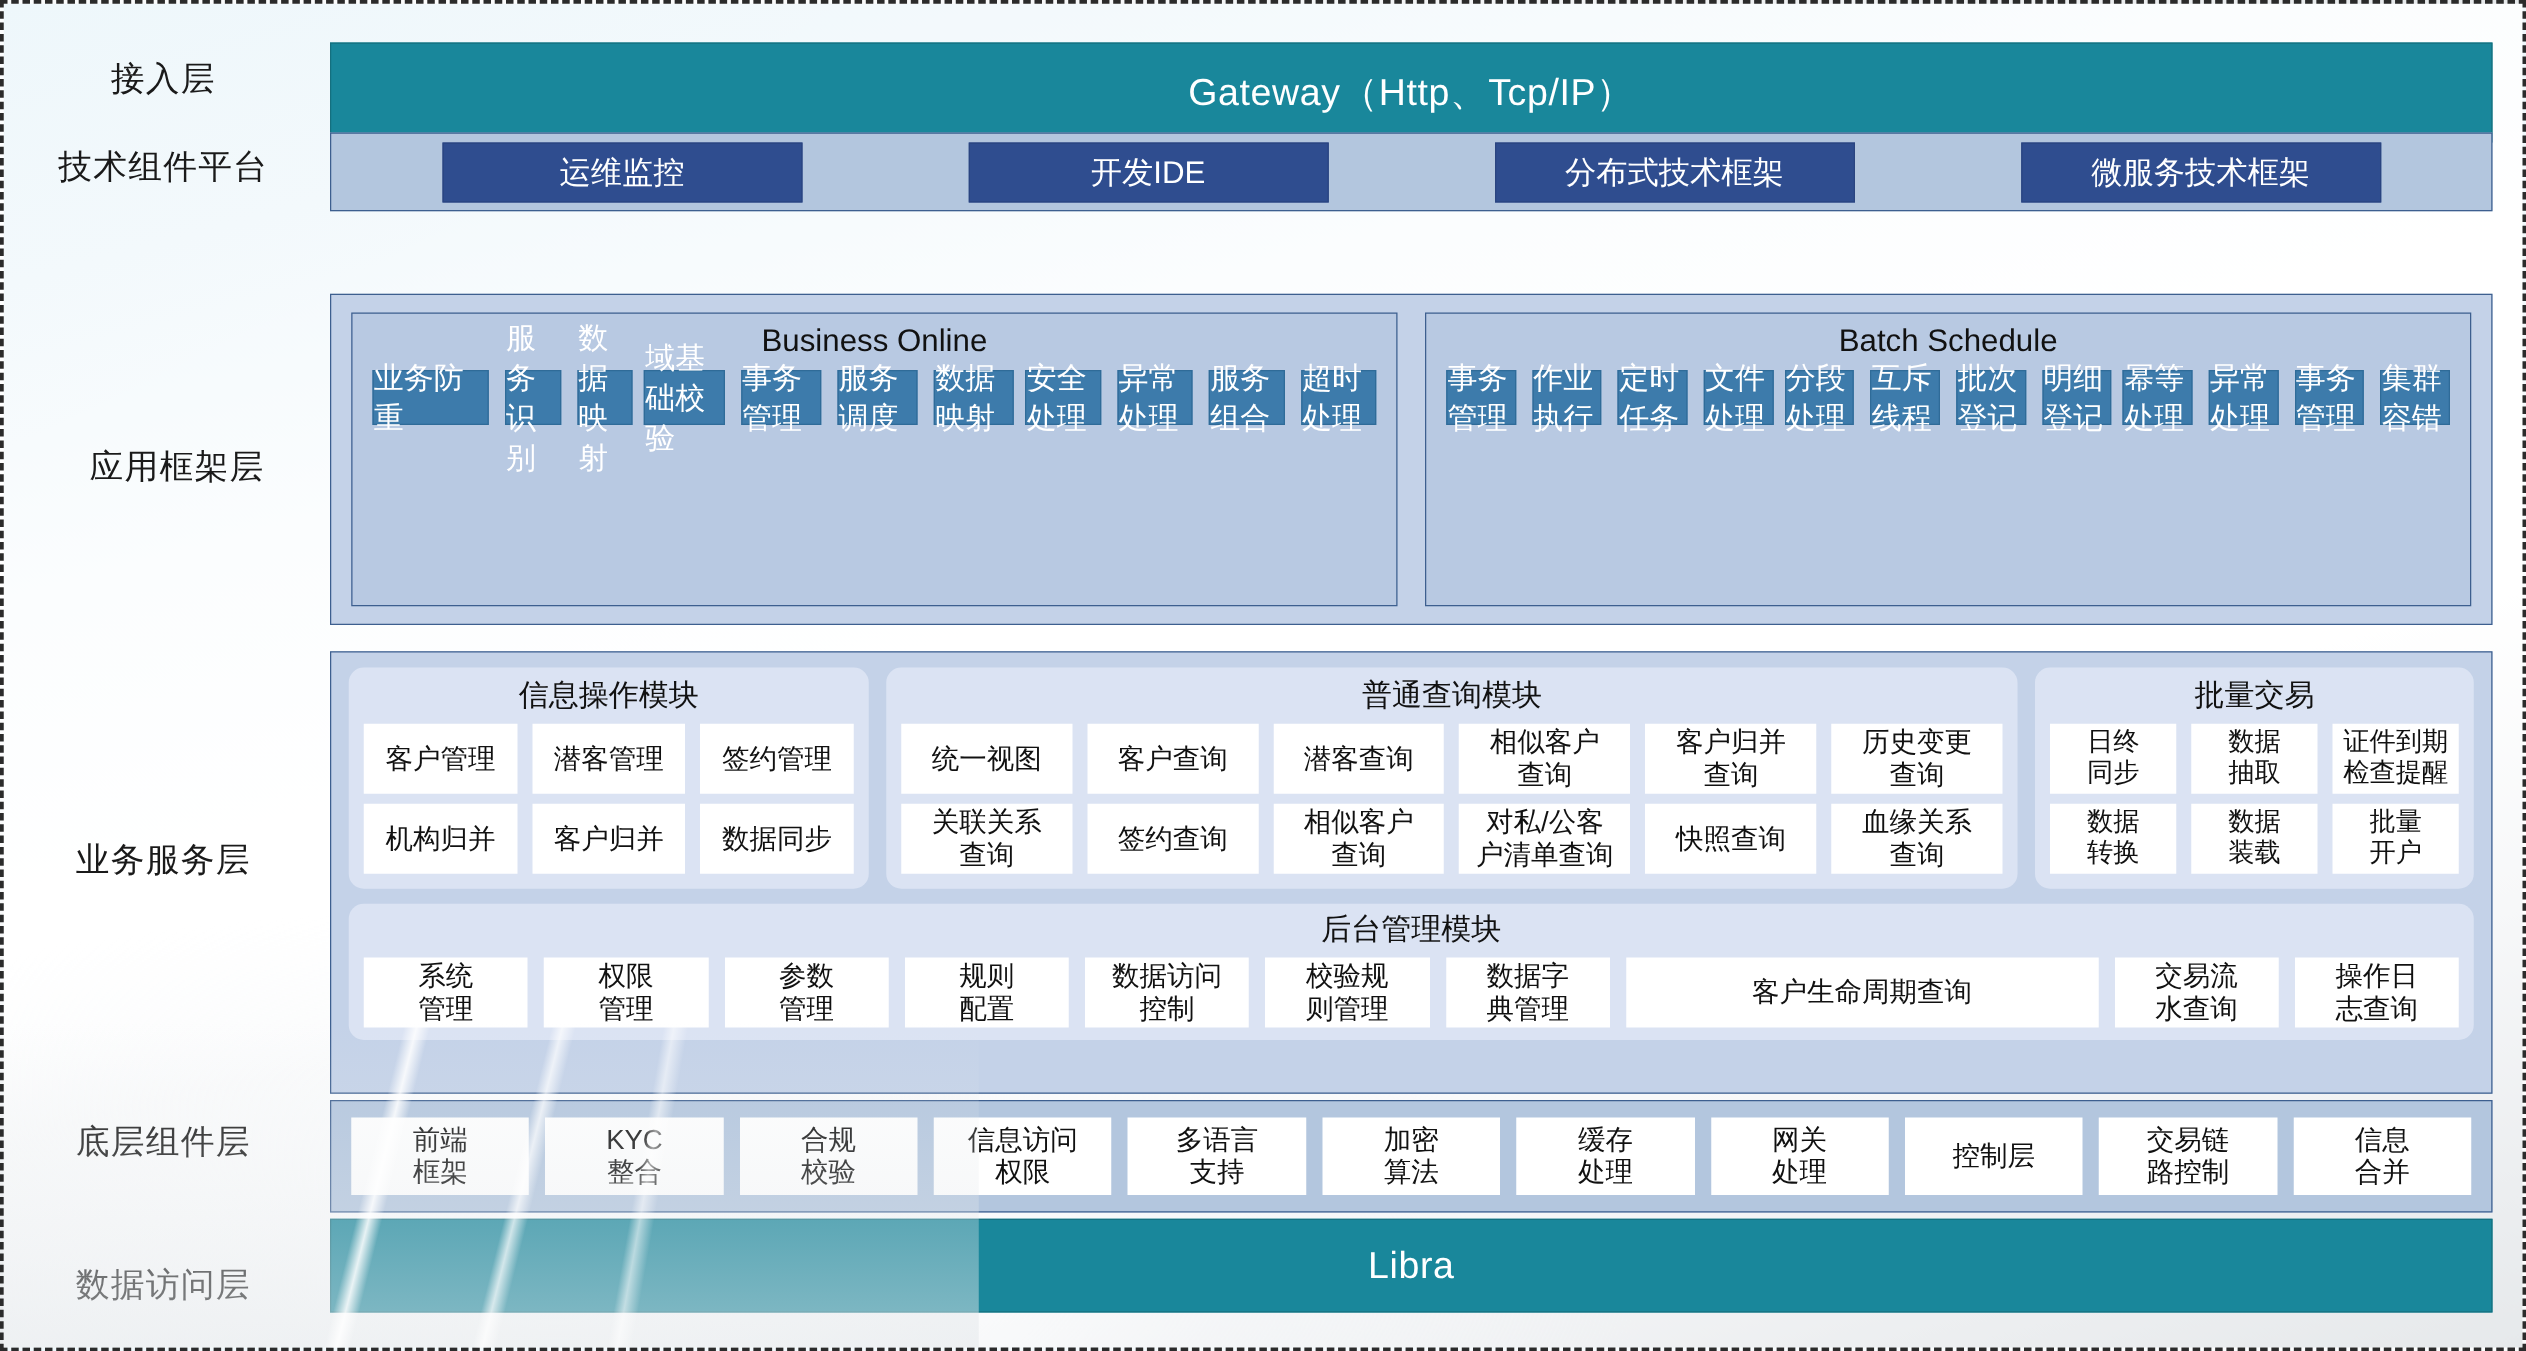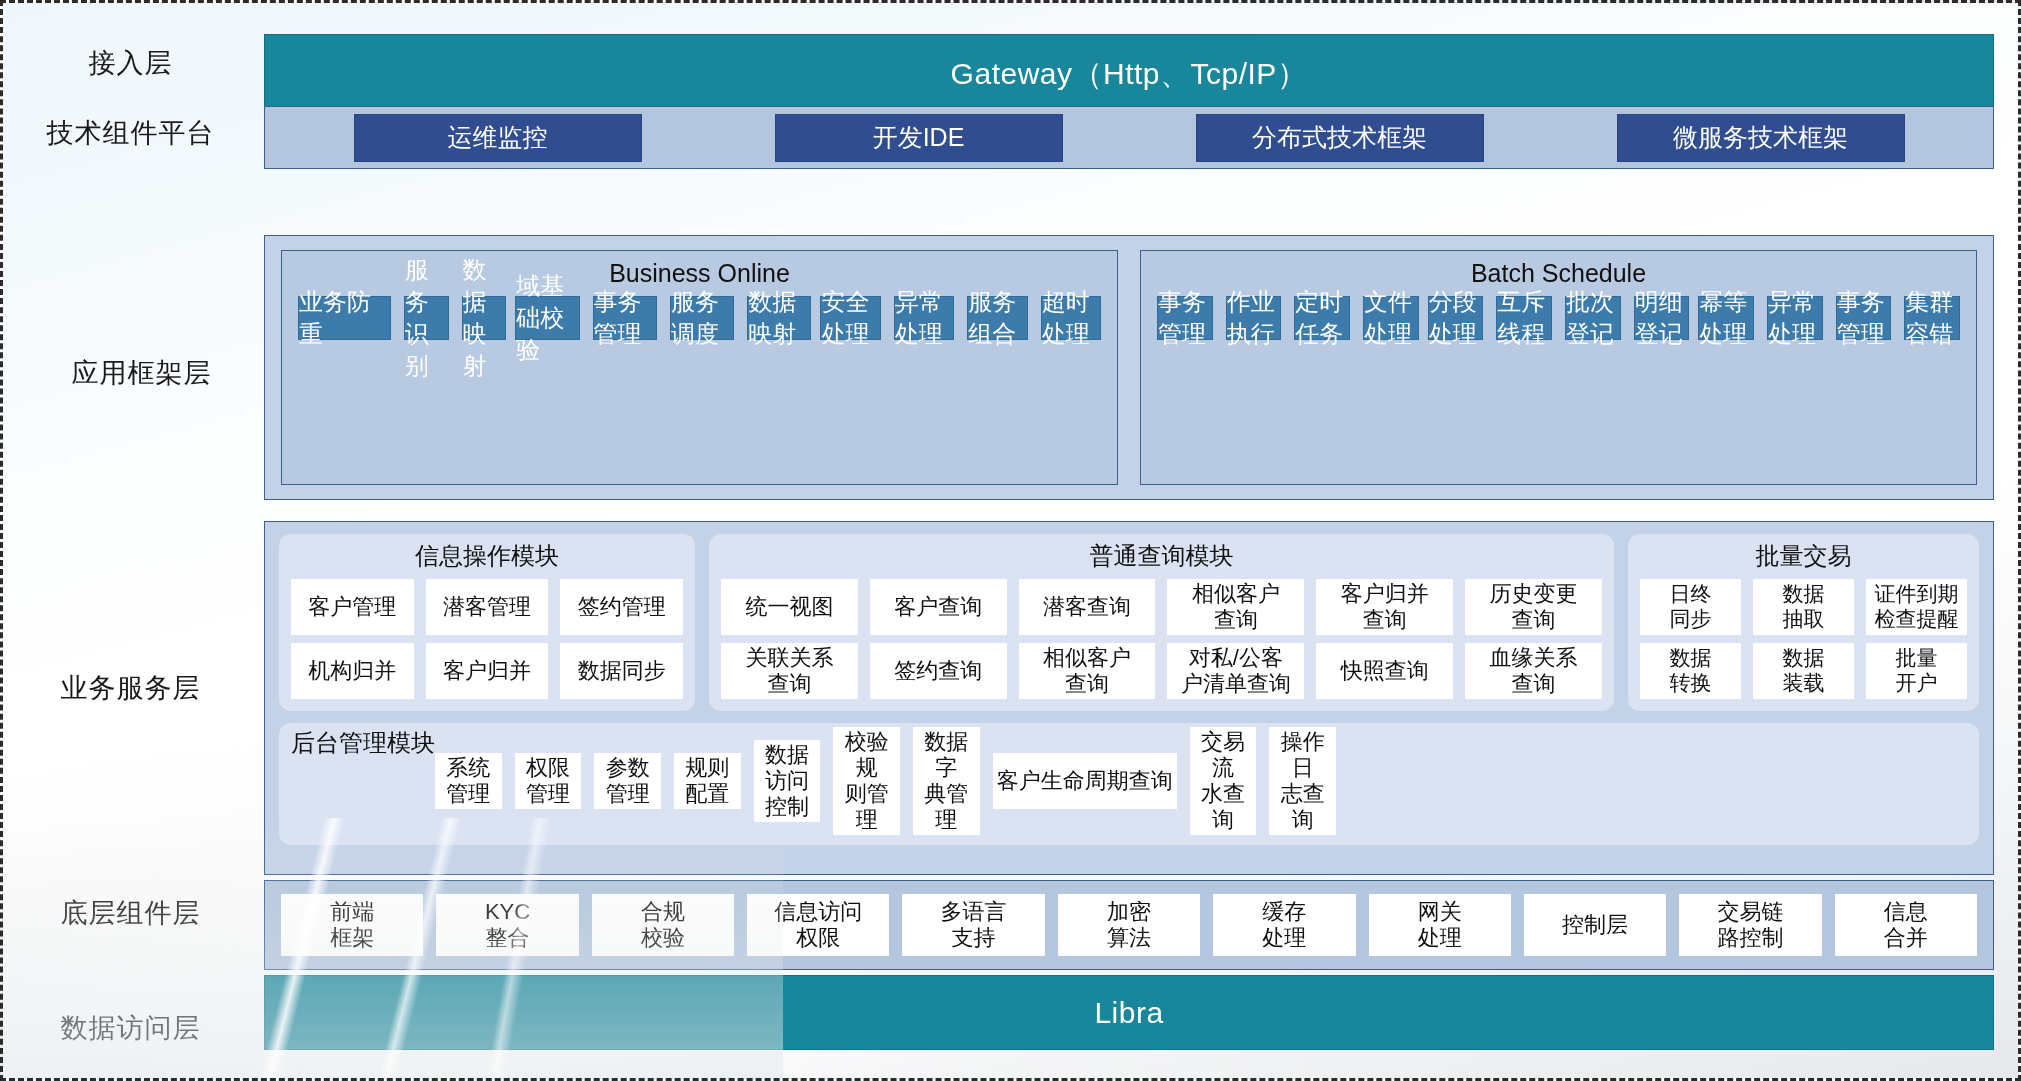--- a/index.html
+++ b/index.html
@@ -124,21 +124,21 @@
     min-height: 56px;
     padding: 2px 4px;
     white-space: pre-line;
   }
   .svc-bottom { display: flex; }
   .svc-panel-wide {
     background: #dbe3f3;
     border-radius: 12px;
     padding: 4px 12px 10px 12px;
     width: 100%;
-    display: flex; flex-direction: row;
+    display: flex; flex-direction: column;
   }
   .svc-bottom-row { display: flex; gap: 13px; align-items: center; }
 
   
   .comp-layer {
     position: absolute;
     background: #b3c6de;
     border: 1px solid #3d5f8f;
     display: flex; align-items: center; gap: 13px;
     padding: 0 16px;

